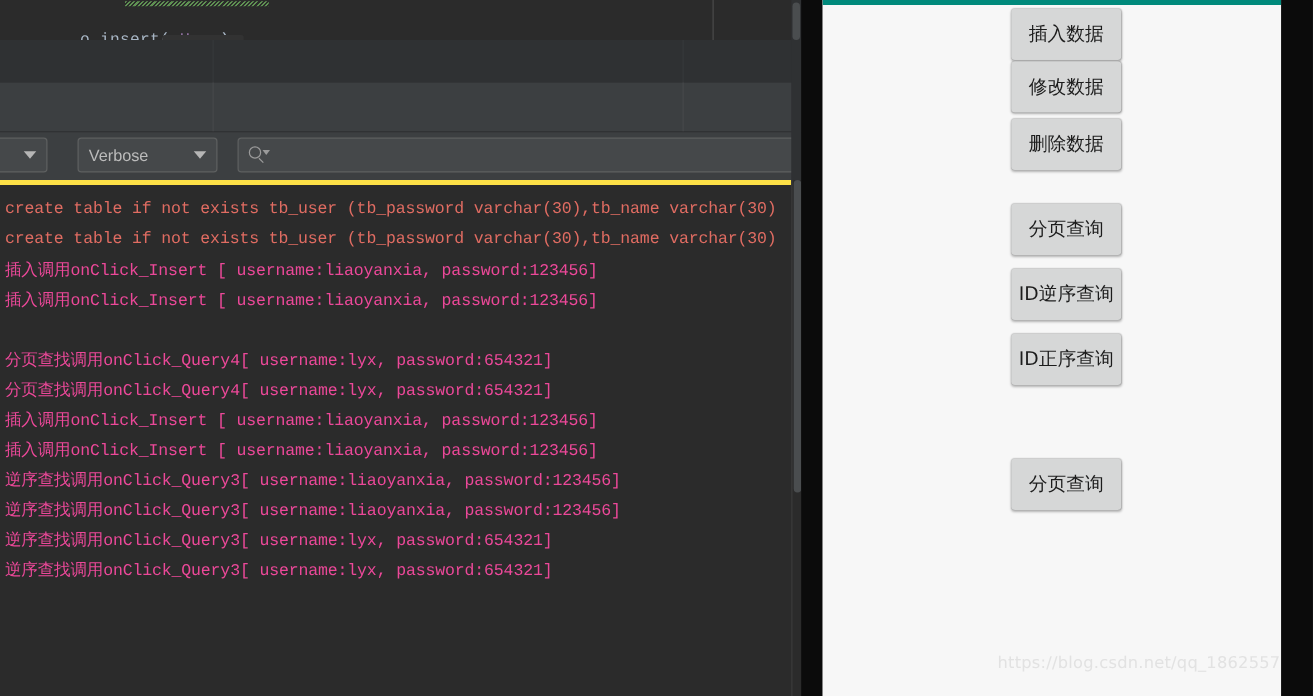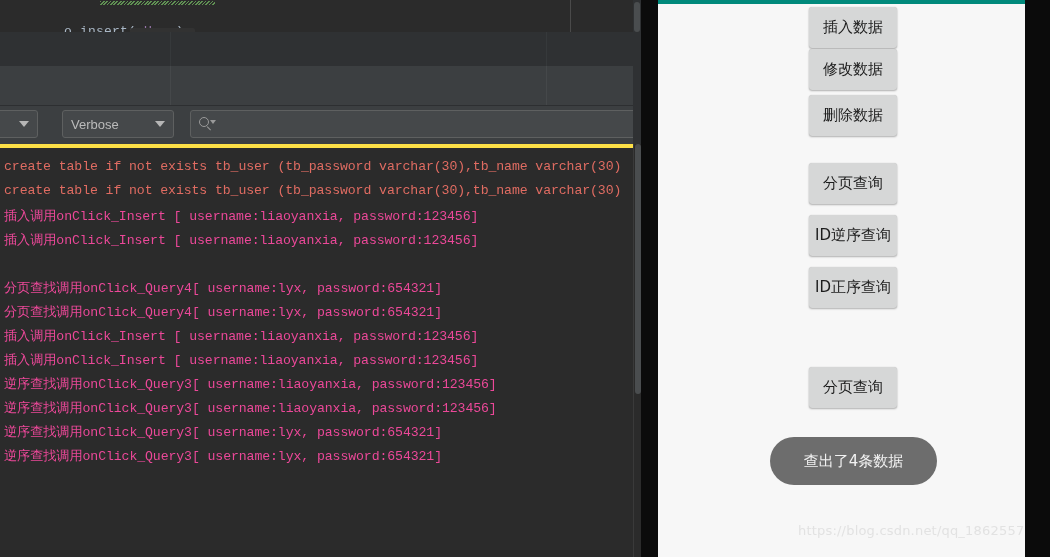--- a/index.html
+++ b/index.html
@@ -393,23 +393,20 @@
     <div id="app-buttons">
         <div class="app-btn" style="top: 7px;">插入数据</div>
         <div class="app-btn" style="top: 49px;">修改数据</div>
         <div class="app-btn" style="top: 95px;">删除数据</div>
         <div class="app-btn" style="top: 163px;">分页查询</div>
         <div class="app-btn" style="top: 215px;">ID逆序查询</div>
         <div class="app-btn" style="top: 267px;">ID正序查询</div>
         <div class="app-btn" style="top: 338px; margin-top: 29px;">分页查询</div>
       </div>
 
-    <div class="toast">
-      <span>查出了4条数据</span>
-    </div>
 
     <div class="watermark">
       <span>https://blog.csdn.net/qq_18625571</span>
     </div>
   </div>
 
   <div id="right-bezel"></div>
 </div>
 
 </body></html>

